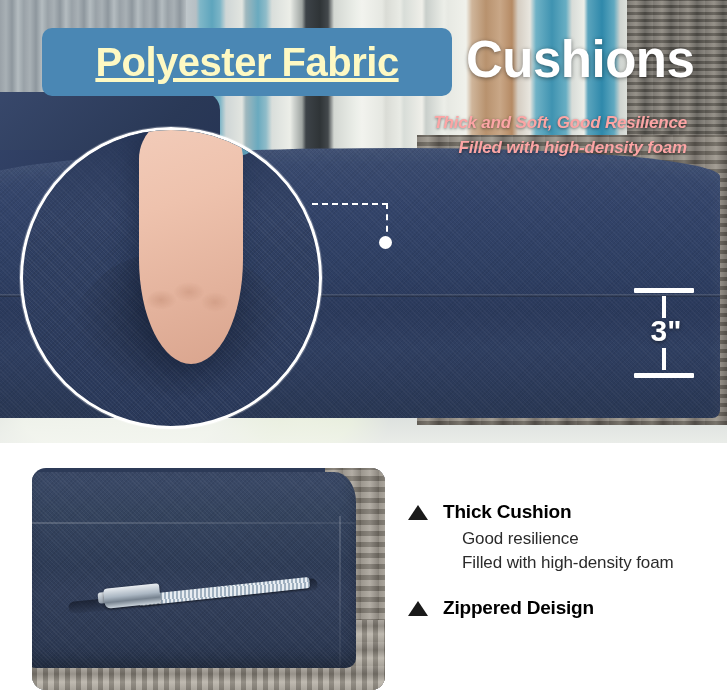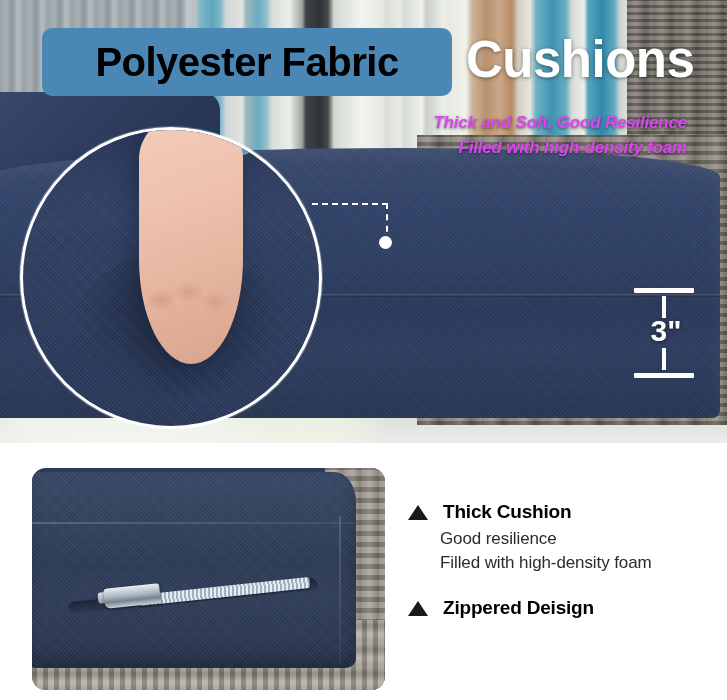--- a/index.html
+++ b/index.html
@@ -163,34 +163,34 @@
 
   
   .title-banner {
     position: absolute; left: 42px; top: 28px;
     width: 410px; height: 68px;
     background: #4a87b4;
     border-radius: 10px;
     display: flex; align-items: center; justify-content: center;
   }
   .title-banner .t1 {
-    color: #000000; font-size: 40px; font-weight: bold;
-    letter-spacing: -0.5px; line-height: 1;
+    color: #fef9c3; font-size: 40px; font-weight: bold;
+    letter-spacing: -0.5px; line-height: 1; text-decoration: underline;
   }
   .title-free {
     position: absolute; left: 466px; top: 34px;
     color: #ffffff; font-size: 51px; font-weight: bold;
     letter-spacing: -0.5px; line-height: 1;
     text-shadow: 0 1px 4px rgba(0,0,0,0.45);
   }
 
   
   .sub {
     position: absolute; right: 40px;
-    color: #d946ef; font-style: italic; font-weight: bold;
+    color: #fca5a5; font-style: italic; font-weight: bold;
     font-size: 17px; letter-spacing: -0.2px;
     text-shadow: 0 1px 3px rgba(0,0,0,0.5);
     white-space: nowrap;
   }
   .sub1 { top: 113px; }
   .sub2 { top: 138px; }
 
   
   .leader-h {
     position: absolute; left: 312px; top: 203px; width: 76px; height: 0;
@@ -307,21 +307,21 @@
     width: 0; height: 0;
     border-left: 10px solid transparent;
     border-right: 10px solid transparent;
     border-bottom: 15px solid #1a1a1a;
     margin-right: 15px;
     flex: none;
   }
   .feat-title {
     font-size: 19px; font-weight: bold; color: #000000; letter-spacing: -0.2px;
   }
-  .feat-lines { margin-left: 32px; margin-top: 4px; }
+  .feat-lines { margin-left: 54px; margin-top: 4px; }
   .feat-line {
     font-size: 17px; color: #2b2b2b; line-height: 1.42; letter-spacing: -0.1px;
   }
 </style>
 </head>
 <body>
 
 <div class="page">
 
   <div class="hero">

